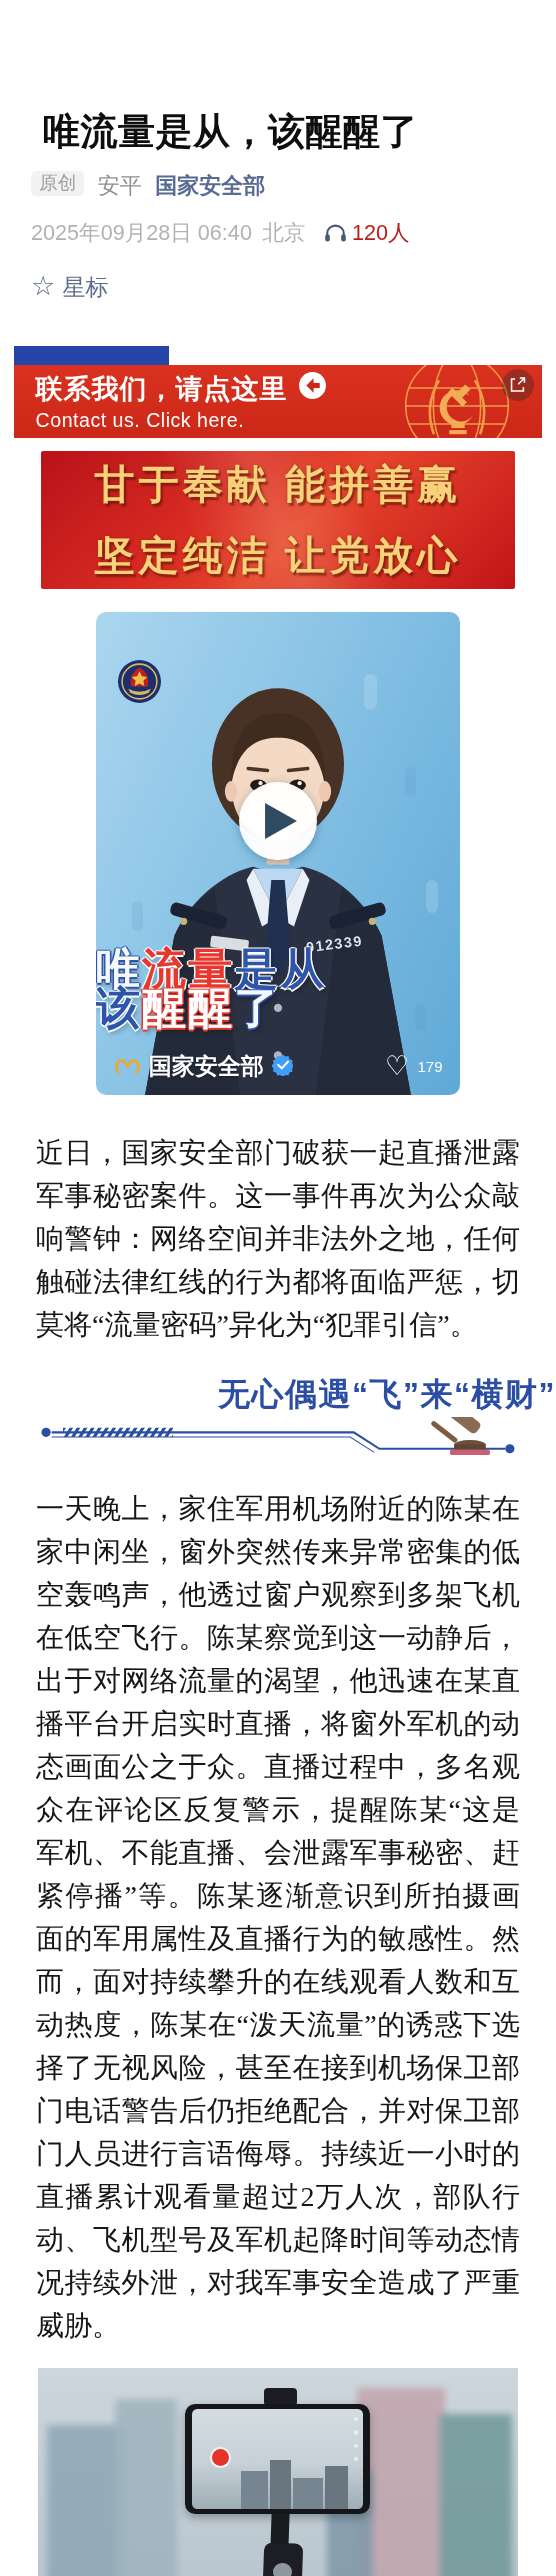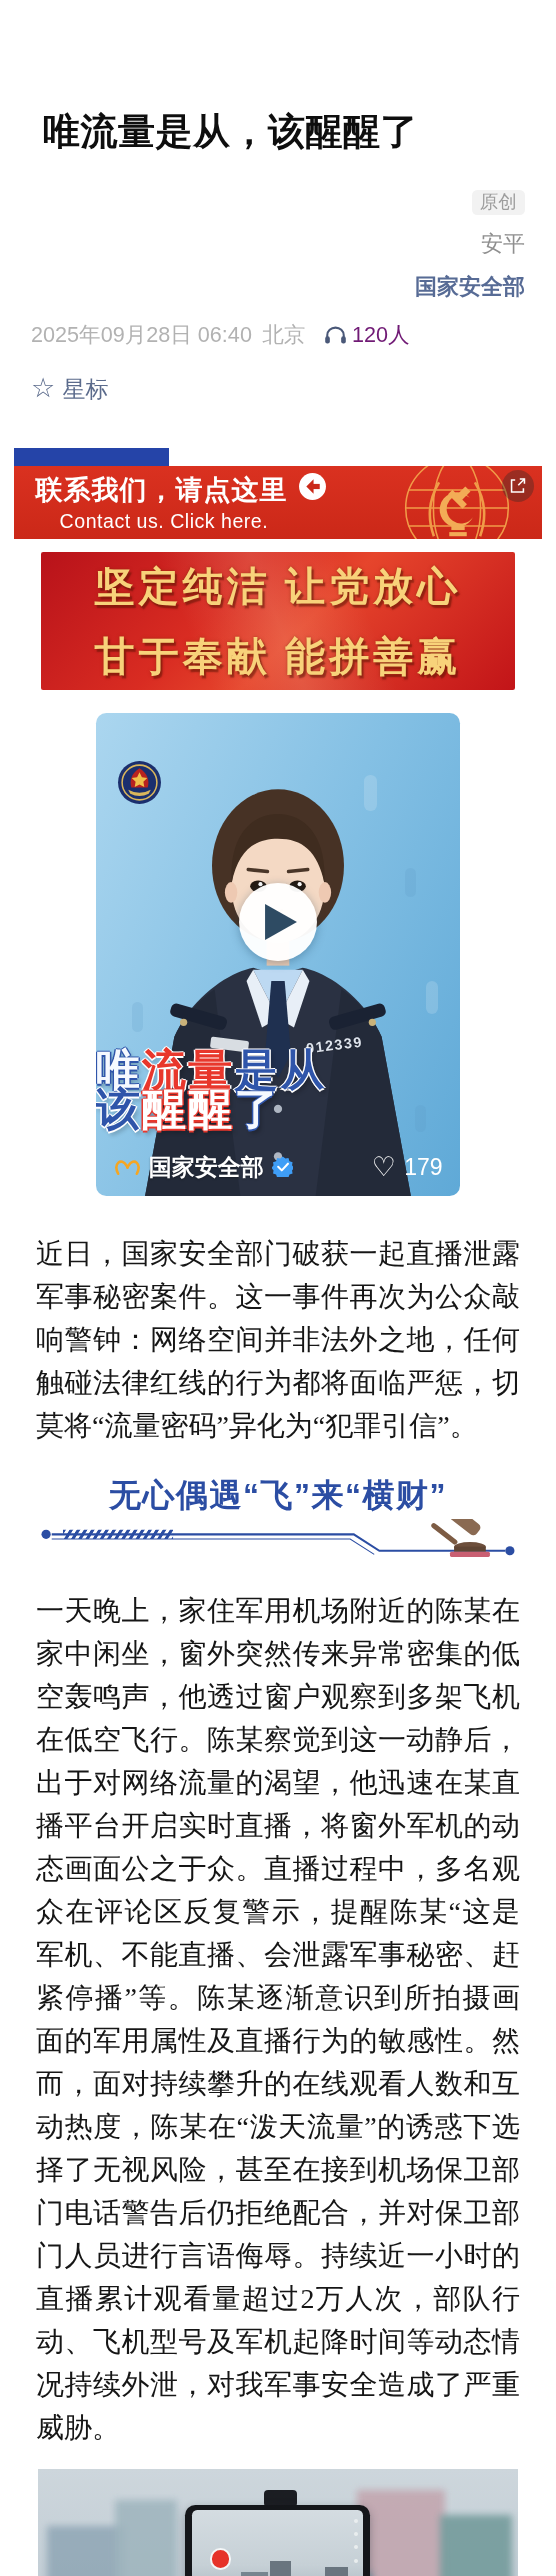--- a/index.html
+++ b/index.html
@@ -2,36 +2,36 @@
 <html style="font-size:8.2px"><head>
 <meta charset="utf-8">
 <style>
   html,body{margin:0;padding:0;background:#ffffff;}
   body{font-family:"Liberation Sans","DejaVu Sans",sans-serif;}
   .page{width:556px;margin:0 auto;background:#fff;color:#161616;padding-top:99px;position:relative;}
 
   
   .hdr{padding:0 31px;}
   .title{margin:12px;font-size:37px;line-height:1.15;font-weight:700;color:#0e0e0e;letter-spacing:0.5px;}
-  .byline{margin-top:36px;display:flex;align-items:flex-end;gap:13.4px;font-size:22px;flex-direction:column;}
+  .byline{margin-top:17px;display:flex;align-items:flex-start;gap:13.4px;font-size:22px;}
   .orig-tag{background:#f2f2f2;color:#9d9d9d;font-size:18.5px;padding:3.6px 8.2px;border-radius:5.2px;line-height:1;}
   .author{color:#8f8f8f;}
   .account{color:#576b95;font-weight:600;text-decoration:none;cursor:pointer;}
   .meta{margin-top:17.5px;display:flex;align-items:center;gap:10.3px;font-size:21.6px;color:#b2b2b2;}
-  .listen{display:flex;align-items:center;gap:5.2px;color:#701a75;margin-left:8.2px;cursor:pointer;}
+  .listen{display:flex;align-items:center;gap:5.2px;color:#b91c1c;margin-left:8.2px;cursor:pointer;}
   .listen svg{display:block;}
   .star-row{margin-top:25px;display:flex;align-items:center;gap:7.2px;font-size:23px;color:#5b6b8c;cursor:pointer;}
   .star-glyph{font-size:27px;line-height:1;transform:translateY(-1px);}
 
   
   .contact{margin:43px auto 0;width:528px;cursor:pointer;position:relative;}
   .contact-tab{width:155px;height:18.5px;background:#2544a8;}
   .contact-red{height:73px;background:linear-gradient(180deg,#da3120,#cb2818);position:relative;overflow:hidden;display:flex;flex-direction:column;justify-content:center;padding-left:21.6px;}
   .contact-cn{color:#fff;font-weight:800;font-size:27px;letter-spacing:1px;display:flex;align-items:center;gap:10.3px;}
-  .contact-en{color:#fff;font-size:19.6px;margin-top:2.1px;letter-spacing:0.5px;margin-left:24px;}
+  .contact-en{color:#fff;font-size:19.6px;margin-top:2.1px;letter-spacing:0.5px;}
   .globe{position:absolute;right:26px;top:-17.5px;opacity:.95;}
   .share-ic{position:absolute;right:8.2px;top:4.1px;width:32px;height:32px;border-radius:50%;background:rgba(40,40,40,.35);display:flex;align-items:center;justify-content:center;}
 
   
   .slogan{margin:13.4px auto 0;width:474px;height:138px;border-radius:2.1px;position:relative;overflow:hidden;
     background:linear-gradient(135deg,#b8121a 0%,#d92c22 38%,#e6452c 55%,#c21418 100%);
     display:flex;flex-direction:column;align-items:center;justify-content:center;gap:15.5px;}
   .slogan:before{content:"";position:absolute;inset:-40%;background:linear-gradient(60deg,transparent 40%,rgba(255,235,200,.16) 50%,transparent 60%);transform:rotate(8deg);}
   .slogan div{font-family:"Liberation Serif","DejaVu Serif",serif;font-weight:700;font-size:40px;letter-spacing:4.1px;color:#f8d27a;
     text-shadow:0 0 3.1px rgba(120,40,0,.55),2.1px 2.6px 1.5px rgba(80,15,0,.5);position:relative;}
@@ -50,27 +50,27 @@
   .cap1{top:335px;}
   .cap2{top:374px;}
   .cap-w {color:#f5f9ff;text-shadow:1.5px 0 0 #2f55aa,-1.5px 0 0 #2f55aa,0 1.5px 0 #2f55aa,0 -1.5px 0 #2f55aa,2.6px 3.6px 4.1px rgba(0,0,0,.25);}
   .cap-r {color:#e8372c;text-shadow:1.5px 0 0 #ffffff,-1.5px 0 0 #ffffff,0 1.5px 0 #ffffff,0 -1.5px 0 #ffffff,2.6px 3.6px 4.1px rgba(0,0,0,.2);}
   .cap-b {color:#2f55aa;text-shadow:1.5px 0 0 #ffffff,-1.5px 0 0 #ffffff,0 1.5px 0 #ffffff,0 -1.5px 0 #ffffff,2.6px 3.6px 4.1px rgba(0,0,0,.2);}
   .cap-wr{color:#ffffff;text-shadow:1.5px 0 0 #e8372c,-1.5px 0 0 #e8372c,0 1.5px 0 #e8372c,0 -1.5px 0 #e8372c,2.6px 3.6px 4.1px rgba(0,0,0,.25);}
   .vfoot{position:absolute;left:17.5px;right:17.5px;bottom:13.4px;display:flex;align-items:center;gap:8.2px;color:#fff;}
   .vname{font-size:23px;font-weight:700;text-shadow:0 0.5px 2.1px rgba(0,0,0,.3);}
   .vspacer{flex:1;}
   .heart{font-size:27px;line-height:1;}
-  .likes{font-size:23px;}
+  .likes{font-size:15px;}
   .badge-num{position:absolute;left:210px;top:324px;font-size:14.4px;font-weight:700;letter-spacing:1.5px;color:#dfe5ee;transform:rotate(-7deg);text-shadow:0 0.5px 1px rgba(0,0,0,.4);}
 
   
   .para{margin:0;padding:0 36px;font-size:28px;line-height:43px;text-align:justify;text-justify:inter-ideograph;word-break:break-all;color:#161616;font-family:Liberation Serif, serif;}
   .p1{margin-top:36px;} .p2{margin-top:27px;}
-  .sec-h{margin:0;text-align:center;font-size:32px;font-weight:800;color:#2b4da3;letter-spacing:1.5px;line-height:36px;}
+  .sec-h{margin:0;text-align:right;font-size:32px;font-weight:800;color:#2b4da3;letter-spacing:1.5px;line-height:36px;}
   .h1m{margin-top:30px;}
   .divider{display:block;margin:5.2px auto 0;}
 
   
   .photo{margin:20.6px auto 0;width:480px;height:315px;position:relative;overflow:hidden;background:linear-gradient(180deg,#cdd6dc 0%,#bcc8d1 60%,#b3bfc9 100%);}
   .bld{position:absolute;filter:blur(3.6px);opacity:.85;}
   .phone{position:absolute;left:147px;top:36px;width:185px;height:110px;background:#14161a;border-radius:10.3px;box-shadow:0 3.1px 8.2px rgba(30,40,50,.35);}
   .clamp{position:absolute;left:226px;top:20.6px;width:33px;height:17.5px;background:#1b1d22;border-radius:4.1px;}
   .screen{position:absolute;left:7.2px;top:5.2px;right:7.2px;bottom:5.2px;border-radius:5.2px;overflow:hidden;background:linear-gradient(180deg,#d4dce1 0%,#c6d0d6 55%,#9fadb6 100%);}
   .scr-bld{position:absolute;bottom:0;background:#76858f;filter:blur(0.5px);}
@@ -167,22 +167,22 @@
         <svg width="17.5" height="17.5" viewBox="0 0 34 34" fill="none" stroke="#ffffff" stroke-width="3">
           <path d="M12 6 h-7 v23 h23 v-7"></path>
           <path d="M18 16 L30 4"></path>
           <path d="M21 4 h9 v9"></path>
         </svg>
       </span>
     </div>
   </div>
 
   <div class="slogan">
+    <div>甘于奉献 能拼善赢</div>
     <div>坚定纯洁 让党放心</div>
-    <div>甘于奉献 能拼善赢</div>
   </div>
 
   <div class="video">
     <div class="pill" style="left:268px;top:62px;width:13.4px;height:36px;"></div>
     <div class="pill d" style="left:309px;top:155px;width:11.3px;height:29px;"></div>
     <div class="pill" style="left:330px;top:268px;width:12.4px;height:33px;"></div>
     <div class="pill d" style="left:36px;top:289px;width:11.3px;height:30px;"></div>
     <div class="pill" style="left:77px;top:381px;width:12.4px;height:31px;"></div>
     <div class="pill d" style="left:319px;top:392px;width:11.3px;height:27px;"></div>
 

